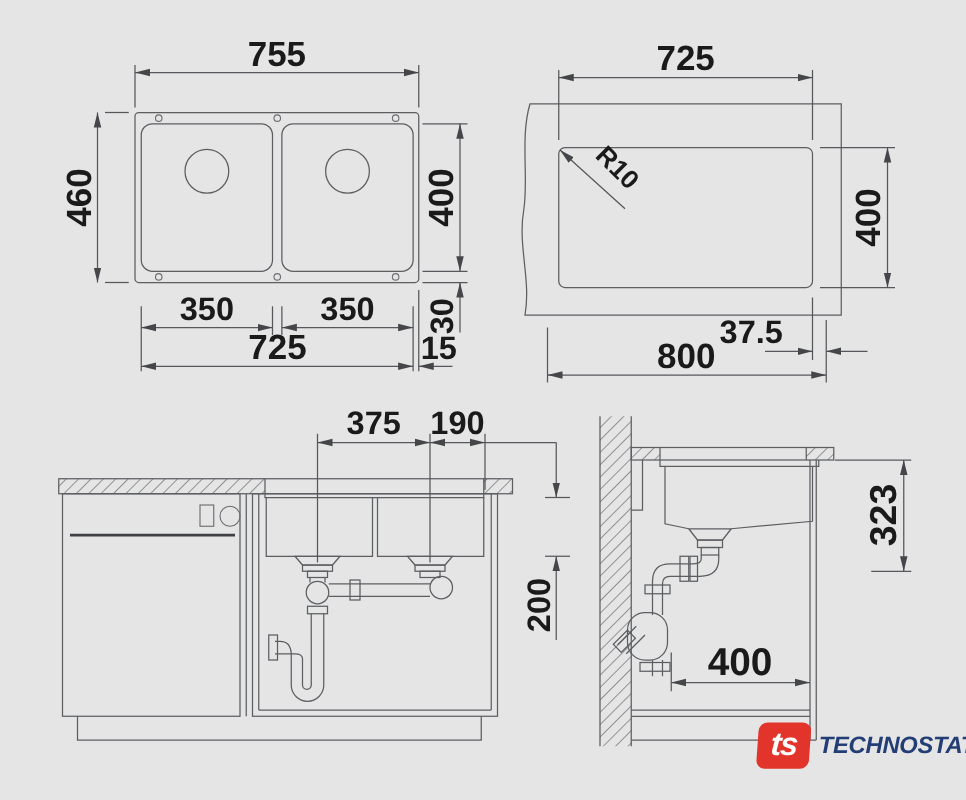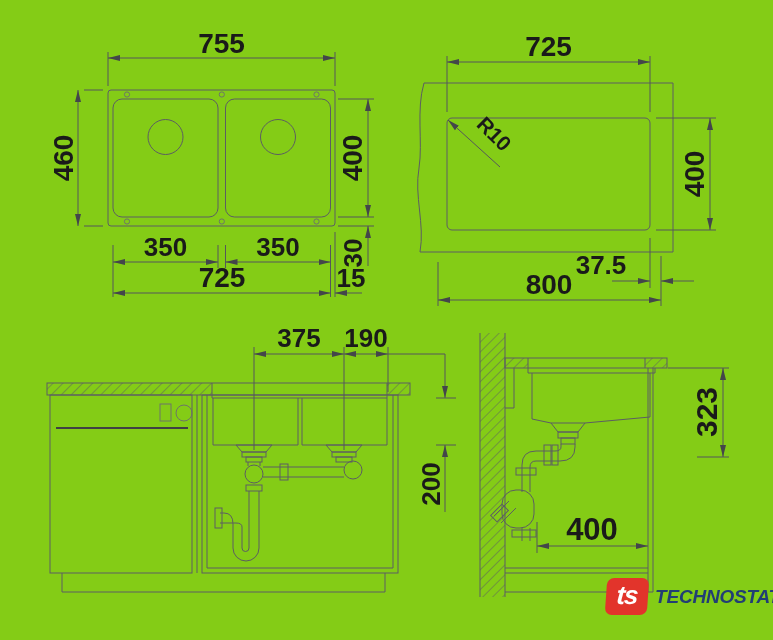--- a/index.html
+++ b/index.html
@@ -1,16 +1,16 @@
 <!DOCTYPE html>
 <html><head>
 <meta charset="utf-8">
 <style>
   html,body{margin:0;padding:0;background:#fff;}
-  #stage{position:relative;width:773px;height:640px;background:#84cc16;overflow:hidden;
+  #stage{position:relative;width:773px;height:640px;background:#e5e5e5;overflow:hidden;
          font-family:"Liberation Sans",sans-serif;}
   svg{position:absolute;left:0;top:0;}
   .ln{stroke:#5c5e62;stroke-width:1;fill:none;}
   .lnthin{stroke:#6a6c70;stroke-width:0.9;fill:none;}
   .dim{stroke:#55575b;stroke-width:1;fill:none;}
   .thick{stroke:#3f4144;stroke-width:2.2;fill:none;}
   .hatchfill{fill:url(#hat);stroke:none;}
   text{fill:#1a1a1a;font-family:"Liberation Sans",sans-serif;font-weight:bold;}
   .t28{font-size:28px;} .t26{font-size:26px;} .t21{font-size:21px;}
   .t30{font-size:30px;} .t31{font-size:31px;}

